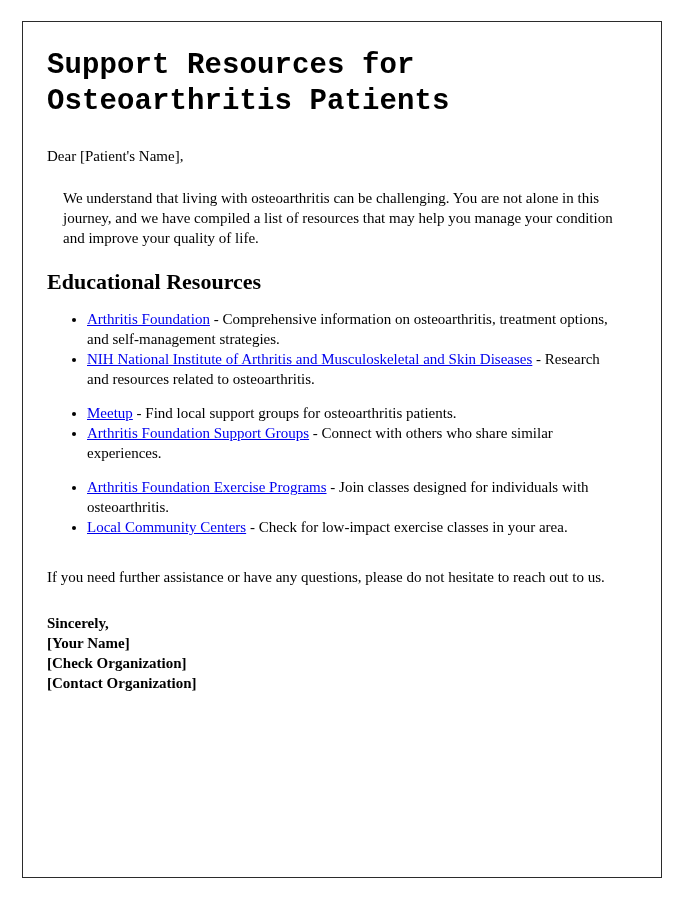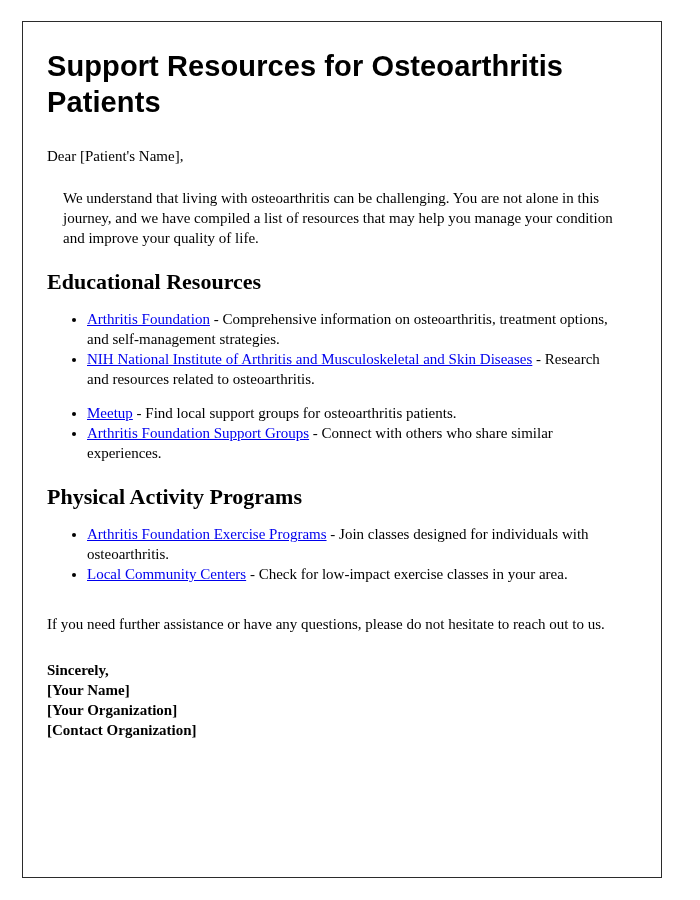--- a/index.html
+++ b/index.html
@@ -25,21 +25,21 @@
     border: 1px solid #2b2b2b;
     box-sizing: border-box;
     background: #ffffff;
   }
 
   .page-inner {
     padding: 26px 24px 24px 24px;
   }
 
   h1.doc-title {
-    font-family: Liberation Sans, sans-serif;
+    font-family: Liberation Mono, monospace;
     font-size: 29px;
     line-height: 36px;
     font-weight: bold;
     margin: 0 0 12px 0;
     letter-spacing: 0.1px;
   }
 
   p.para {
     font-size: 15px;
     line-height: 20px;
@@ -120,33 +120,32 @@
 
     <ul class="resource-list">
       <li>
         <a class="resource-link" href="#">Meetup</a><span> - Find local support groups for osteoarthritis patients.</span>
       </li>
       <li>
         <a class="resource-link" href="#">Arthritis Foundation Support Groups</a><span> - Connect with others who share similar experiences.</span>
       </li>
     </ul>
 
-    <h2 class="section-heading">Physical Activity Programs</h2>
     <ul class="resource-list">
       <li>
         <a class="resource-link" href="#">Arthritis Foundation Exercise Programs</a><span> - Join classes designed for individuals with osteoarthritis.</span>
       </li>
       <li>
         <a class="resource-link" href="#">Local Community Centers</a><span> - Check for low-impact exercise classes in your area.</span>
       </li>
     </ul>
 
     <p class="closing">If you need further assistance or have any questions, please do not hesitate to reach out to us.</p>
 
     <div class="signature">
       <div>Sincerely,</div>
       <div>[Your Name]</div>
-      <div>[Your Organization]</div>
+      <div>[Check Organization]</div>
       <div>[Contact Organization]</div>
     </div>
 
   </div>
 </div>
 
 </body></html>

